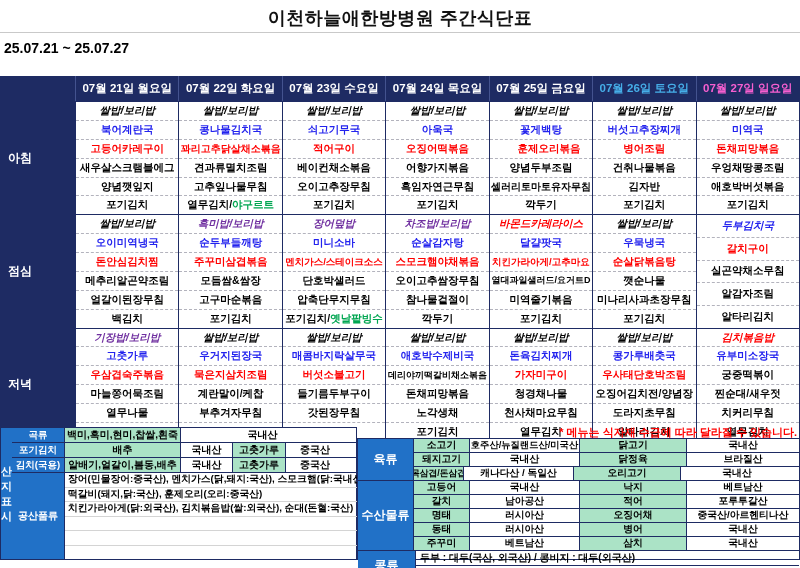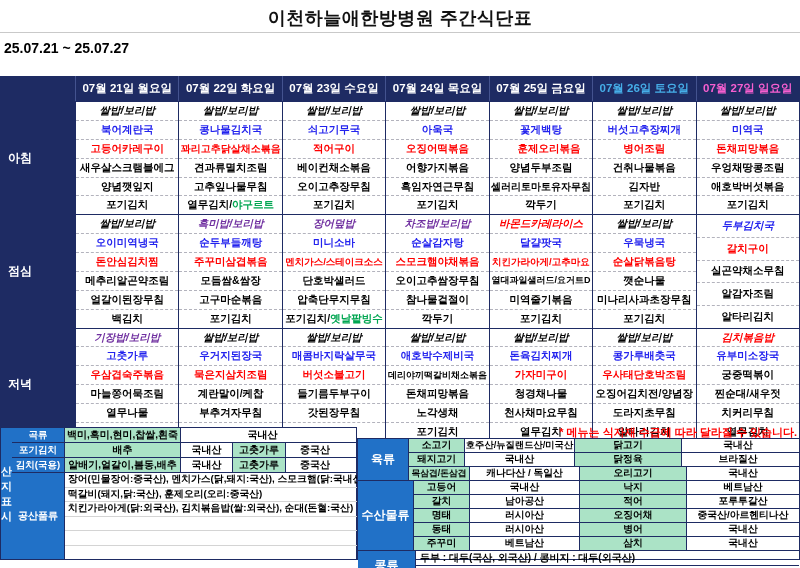--- a/index.html
+++ b/index.html
@@ -545,21 +545,21 @@
             <div class="ocell fit green" style="width: 107px;">닭고기</div>
             <div class="ocell fit" style="width: 113px;">국내산</div>
           </div>
           <div class="orow">
             <div class="ocell fit green" style="width: 55px;">돼지고기</div>
             <div class="ocell fit" style="width: 110px;">국내산</div>
             <div class="ocell fit green" style="width: 107px;">닭정육</div>
             <div class="ocell fit" style="width: 113px;">브라질산</div>
           </div>
           <div class="orow">
-            <div class="ocell fit green" style="width: 60px; font-size: 8.8px;">목삼겹/돈삼겹</div>
+            <div class="ocell fit green" style="width: 49px; font-size: 8.8px;">목삼겹/돈삼겹</div>
             <div class="ocell fit" style="width: 110px;">캐나다산 / 독일산</div>
             <div class="ocell fit green" style="width: 107px;">오리고기</div>
             <div class="ocell fit" style="width: 113px;">국내산</div>
           </div>
         </div>
       </div>
       <div class="ogroup" style="flex: 5 1 0%;">
         <div class="ogroup-label fit">수산물류</div>
         <div class="ogroup-rows">
           <div class="orow">

